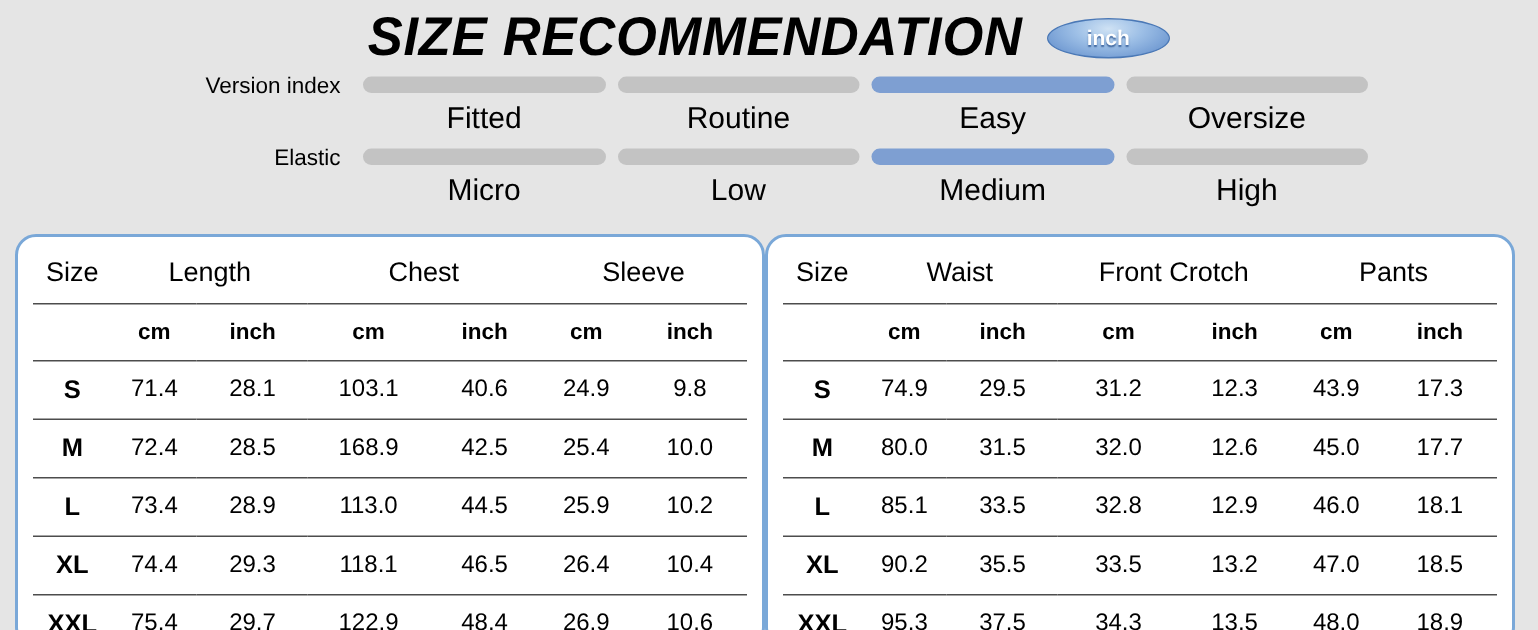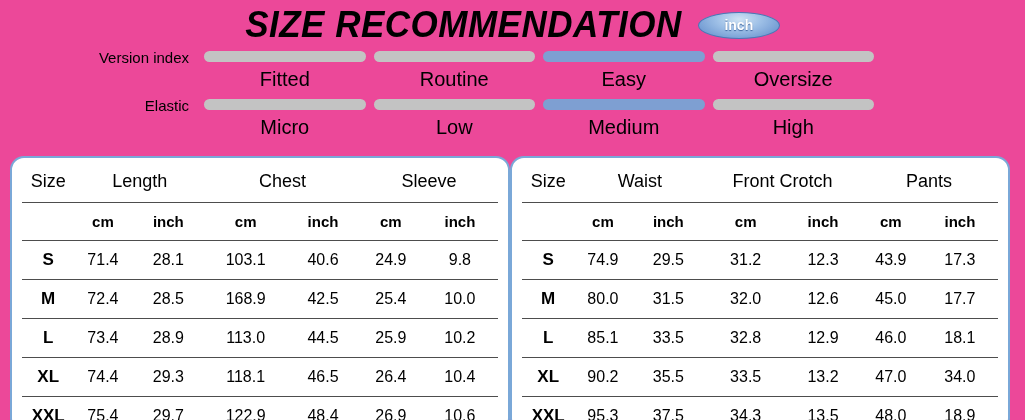--- a/index.html
+++ b/index.html
@@ -1,38 +1,38 @@
 <!DOCTYPE html>
 <html style="--bar-gray: #c3c3c3; --bar-active: #7e9fd2; --table-border: #7aa8d8; --badge-dark: #5b88c8;"><head>
 <meta charset="utf-8">
 <style>
   html,body{margin:0;padding:0;background:#fff;}
   .page{
-    position:relative;width:1025px;height:420px;background:#ec4899;overflow:hidden;
+    position:relative;width:1025px;height:420px;background:#e5e5e5;overflow:hidden;
     font-family:"Liberation Sans", sans-serif;color:#000;
   }
   
   .title-row{display:flex;justify-content:center;align-items:center;gap:16px;padding-top:5px;height:40px;}
   .page-title{
     margin:0;font-size:35px;font-weight:bold;font-style:italic;letter-spacing:.5px;
     transform:scaleY(1.04);white-space:nowrap;
   }
   .unit-badge{
     display:inline-flex;align-items:center;justify-content:center;
     width:80px;height:25px;border-radius:50%/50%;
     background:radial-gradient(ellipse at 50% 25%, #cfe2f4 0%, #9dbfe6 40%, var(--badge-dark) 100%);
     border:1px solid #4a78b6;
     color:#fff;font-weight:bold;font-size:14px;
     text-shadow:0 1px 1px rgba(40,80,140,.8);
   }
   
   .indicators{margin-top:6px;}
   .ind-row{display:flex;align-items:flex-start;margin-bottom:8px;}
   .ind-label{
-    width:204px;box-sizing:border-box;text-align:right;padding-right:15px;
+    width:242px;box-sizing:border-box;text-align:right;padding-right:15px;
     font-size:15px;line-height:13px;color:#000;
   }
   .segments{width:670px;display:flex;gap:8px;}
   .segment{flex:1;display:flex;flex-direction:column;}
   .bar{height:11px;border-radius:6px;background:var(--bar-gray);}
   .bar.active{background:var(--bar-active);}
   .opt-label{text-align:center;font-size:20px;margin-top:6px;}
   
   .tables{display:flex;padding:9px 15px 0 10px;}
   .card{
@@ -240,21 +240,21 @@
               <td>46.0</td>
               <td>18.1</td>
             </tr>
             <tr>
               <th class="size-cell">XL</th>
               <td>90.2</td>
               <td>35.5</td>
               <td>33.5</td>
               <td>13.2</td>
               <td>47.0</td>
-              <td>34.0</td>
+              <td>18.5</td>
             </tr>
             <tr>
               <th class="size-cell">XXL</th>
               <td>95.3</td>
               <td>37.5</td>
               <td>34.3</td>
               <td>13.5</td>
               <td>48.0</td>
               <td>18.9</td>
             </tr>

